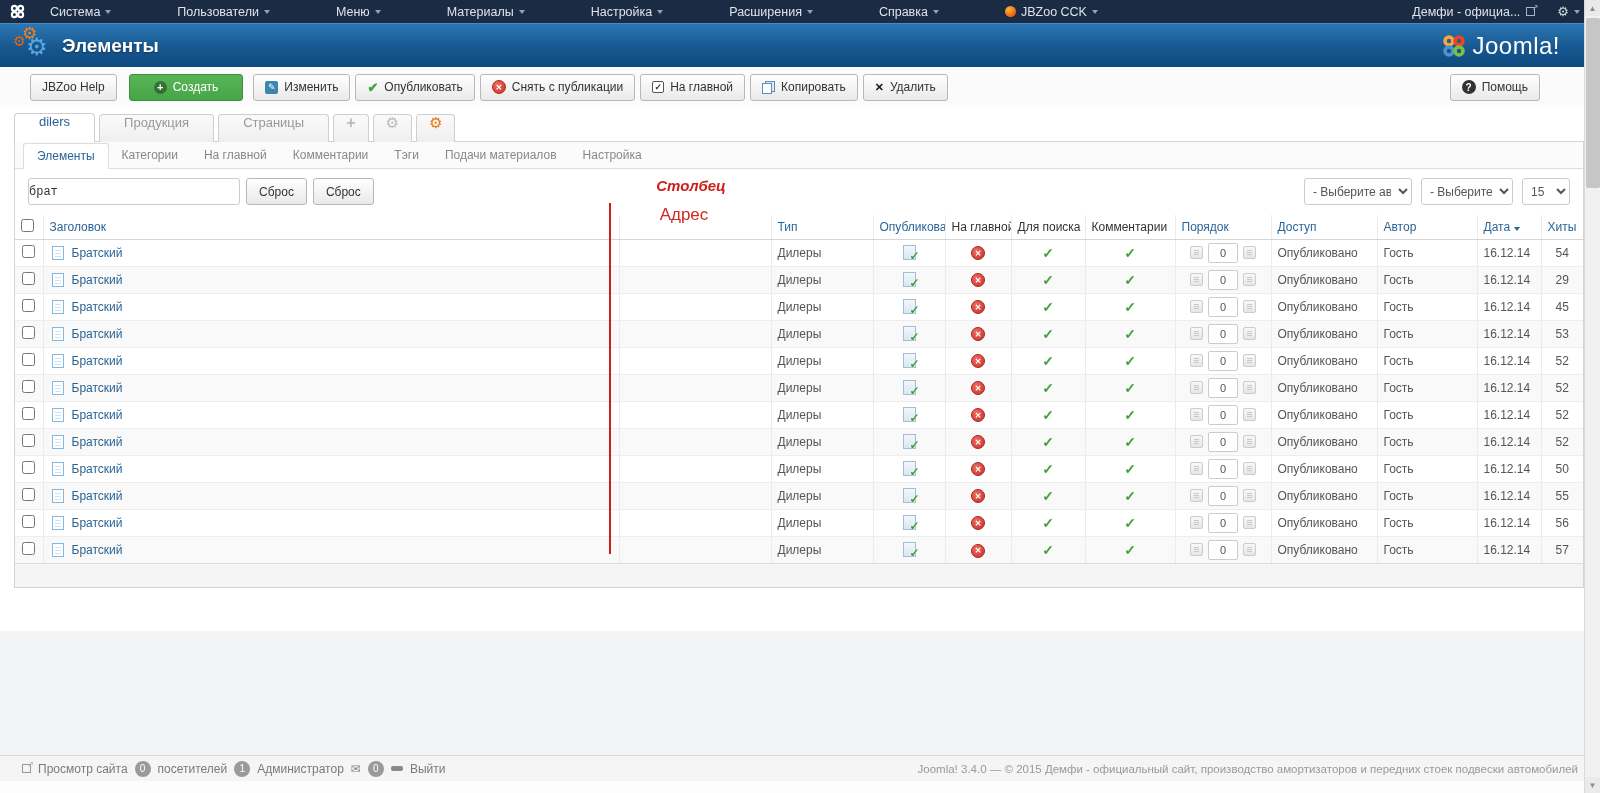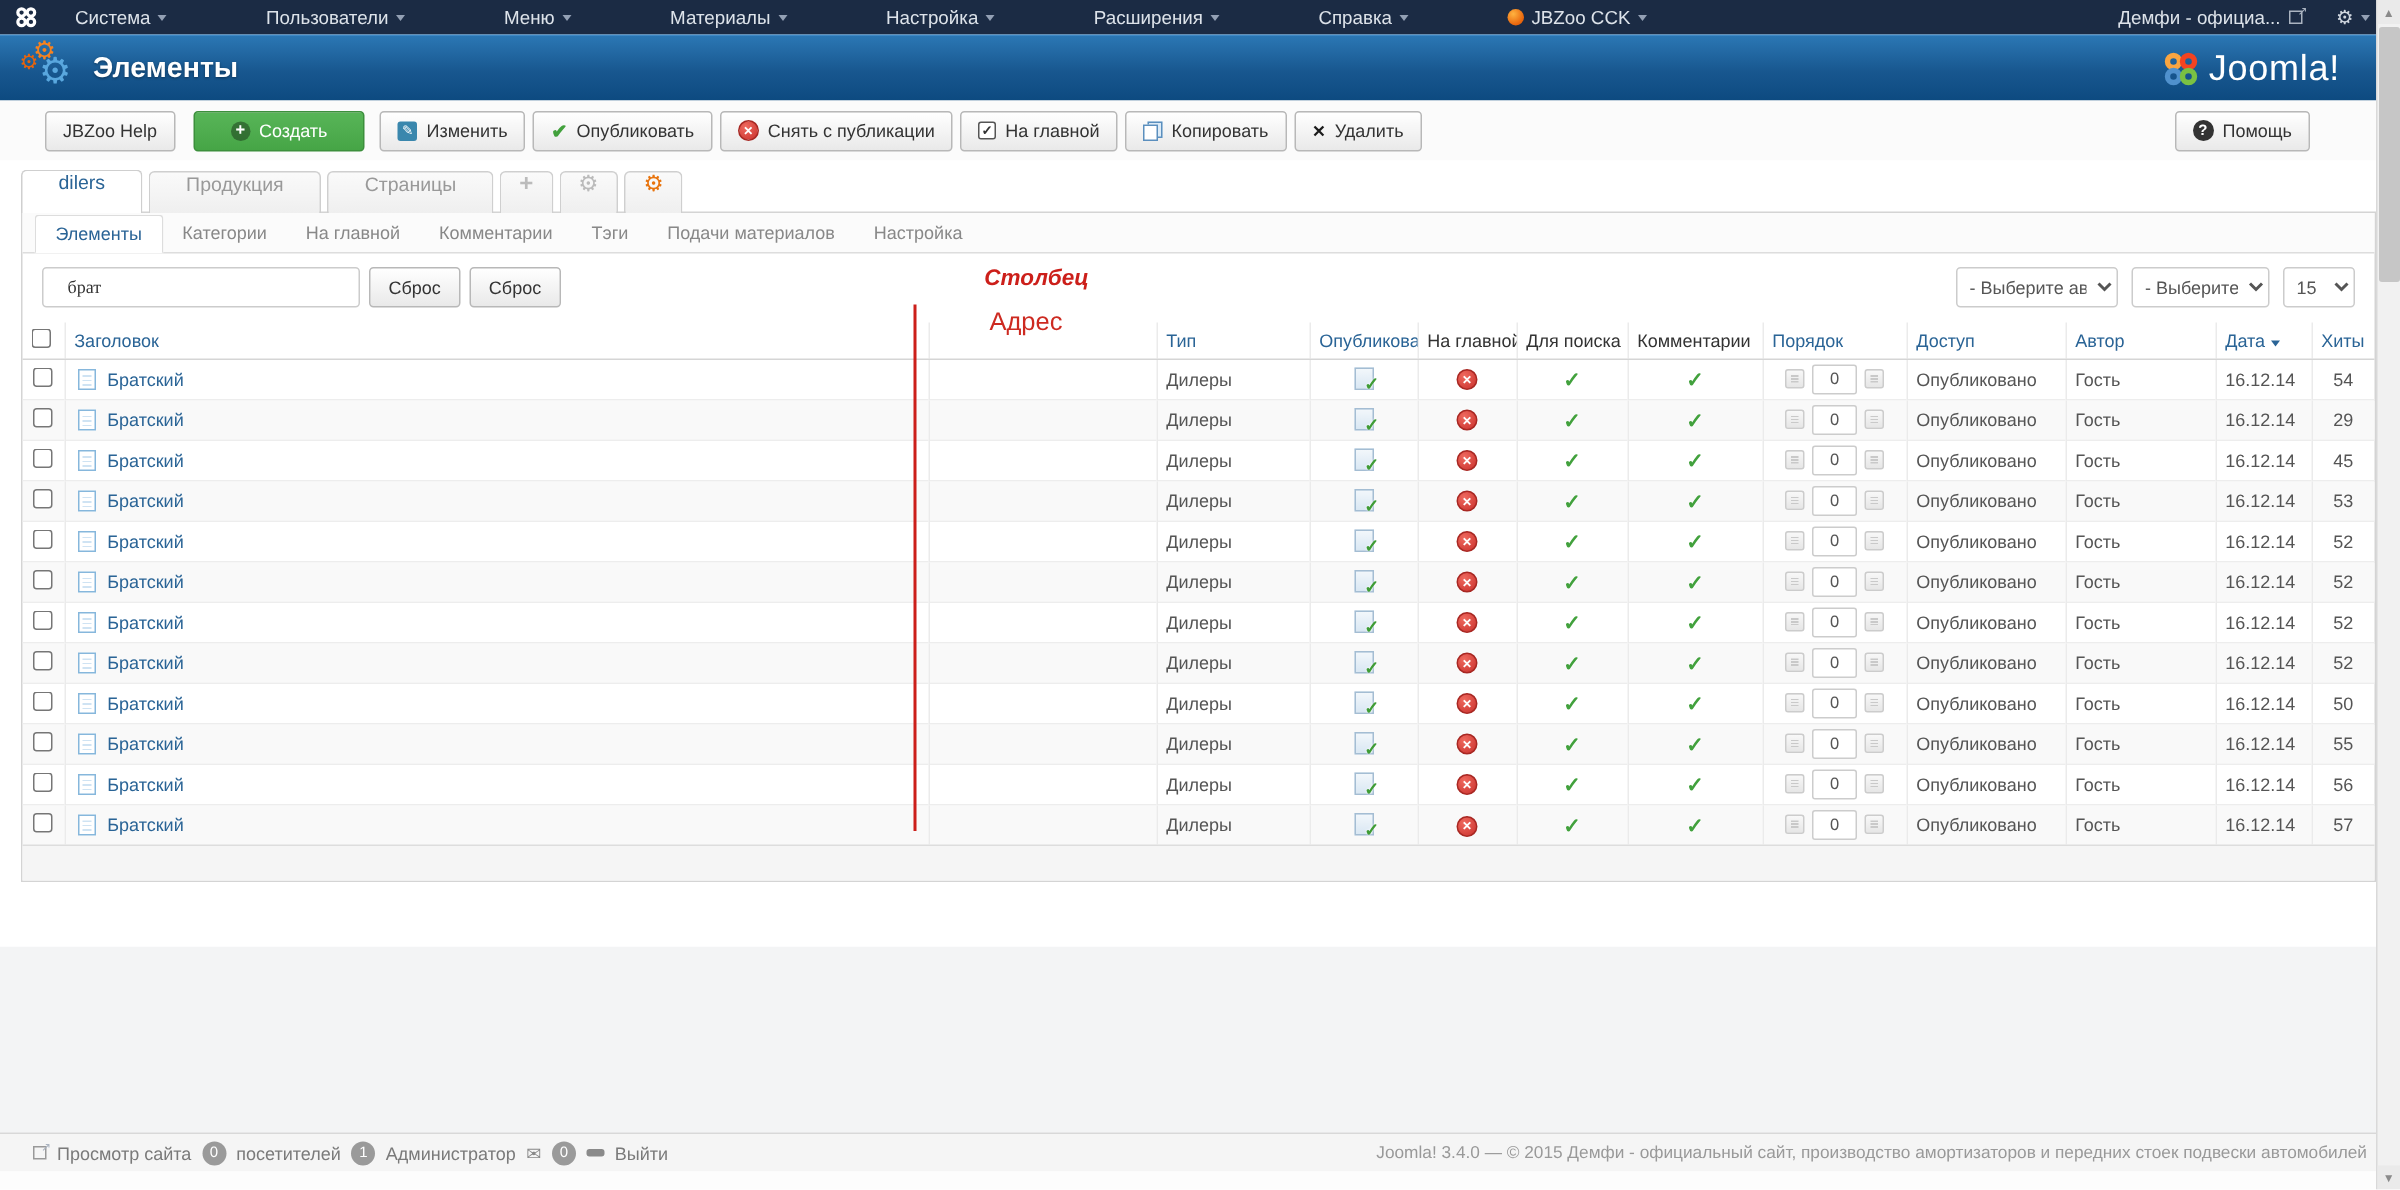--- a/index.html
+++ b/index.html
@@ -76,22 +76,22 @@
   .tab-gear-orange { font-size:15px; color:#e8740e; line-height:1; }
 
   .panel { border:1px solid #d4d4d4; background:#fff; margin-top:-1px; }
   .subnav { display:flex; align-items:flex-end; background:#fbfbfb; border-bottom:1px solid #ddd; padding:0 8px; height:27px; }
   .subnav-item { padding:0 13px; height:26px; display:inline-flex; align-items:center;
     color:#888; font-size:12px; cursor:pointer; }
   .subnav-item.active { background:#fff; border:1px solid #ddd; border-bottom:1px solid #fff;
     margin-bottom:-1px; color:#2a6496; border-radius:3px 3px 0 0; }
 
   .filterbar { display:flex; align-items:center; padding:9px 13px 8px 13px; }
-  .search-input { width:212px; height:27px; border:1px solid #ccc; border-radius:3px; padding:0 16px;
-    font-size:12px; color:#333; font-family:Liberation Serif, serif; }
+  .search-input { width:212px; height:27px; border:1px solid #ccc; border-radius:3px; padding:0 0;
+    font-size:12px; color:#333; font-family:Liberation Mono, monospace; }
   .small-btn { height:27px; padding:0 12px; background:linear-gradient(#ffffff,#e9e9e9);
     border:1px solid #b8b8b8; border-radius:3px; font-size:12px; color:#333; cursor:pointer; font-family:inherit; margin-left:6px; }
   .filters-right { margin-left:auto; display:flex; align-items:center; gap:9px; }
   .flt-select { height:27px; border:1px solid #ccc; border-radius:3px; background:#fff;
     color:#555; font-size:12px; font-family:inherit; padding:0 4px; }
   .sel-author { width:108px; } .sel-type { width:92px; } .sel-cat { width:224px; } .sel-size { width:48px; }
 
   
   table.items { width:100%; border-collapse:collapse; table-layout:fixed; font-size:12px; margin-top:2px; }
   table.items th, table.items td { padding:0 6px; height:27px; border-left:1px solid #ebebeb; overflow:hidden; white-space:nowrap; }

